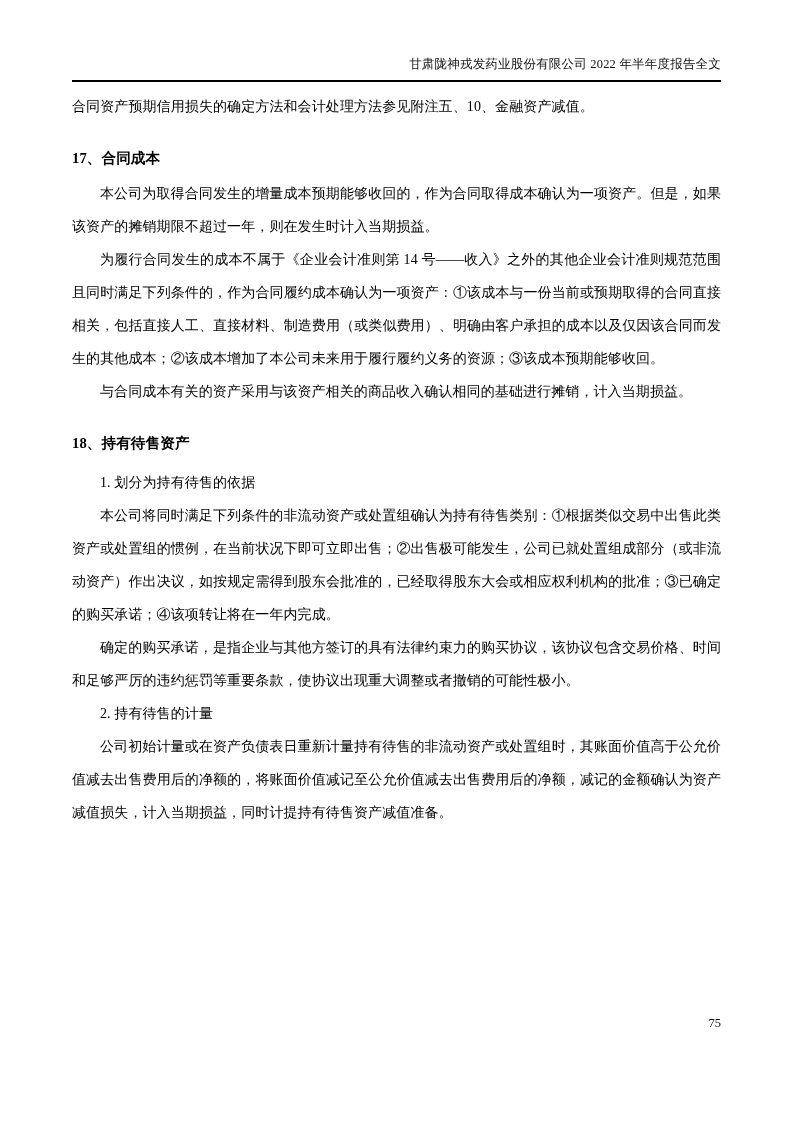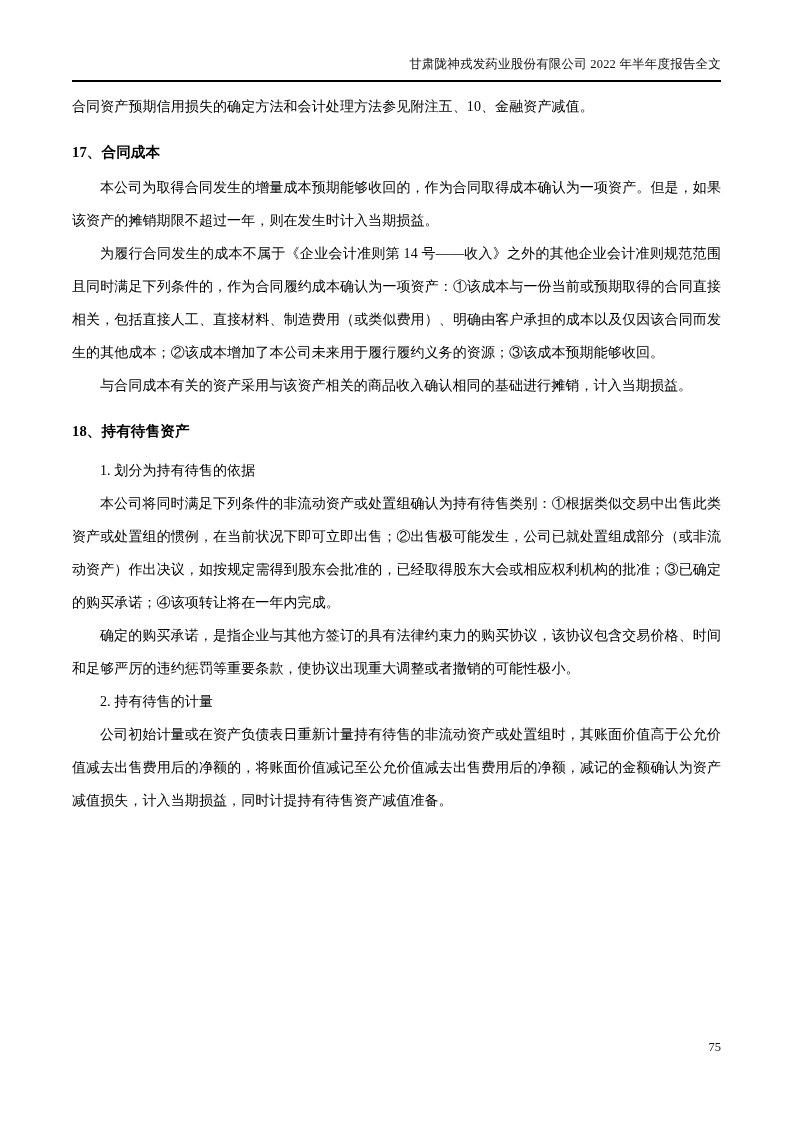--- a/index.html
+++ b/index.html
@@ -57,31 +57,31 @@
     text-justify: inter-ideograph;
     letter-spacing: 0.1px;
   }
   .indent {
     text-indent: 2em;
   }
   .section-title {
     font-weight: bold;
     font-size: 14.6px;
     line-height: 33px;
-    margin-top: 13px;
+    margin-top: 19px;
     margin-bottom: 2px;
   }
   .gap-top {
     margin-top: 6px;
     font-family: Liberation Serif, serif;
   }
   .page-number {
     position: absolute;
     left: 0;
-    top: 1040px;
+    top: 1016px;
     width: 649px;
     text-align: right;
     font-size: 12.5px;
     color: #111;
   }
 </style>
 </head>
 <body>
 
 <div class="page">

